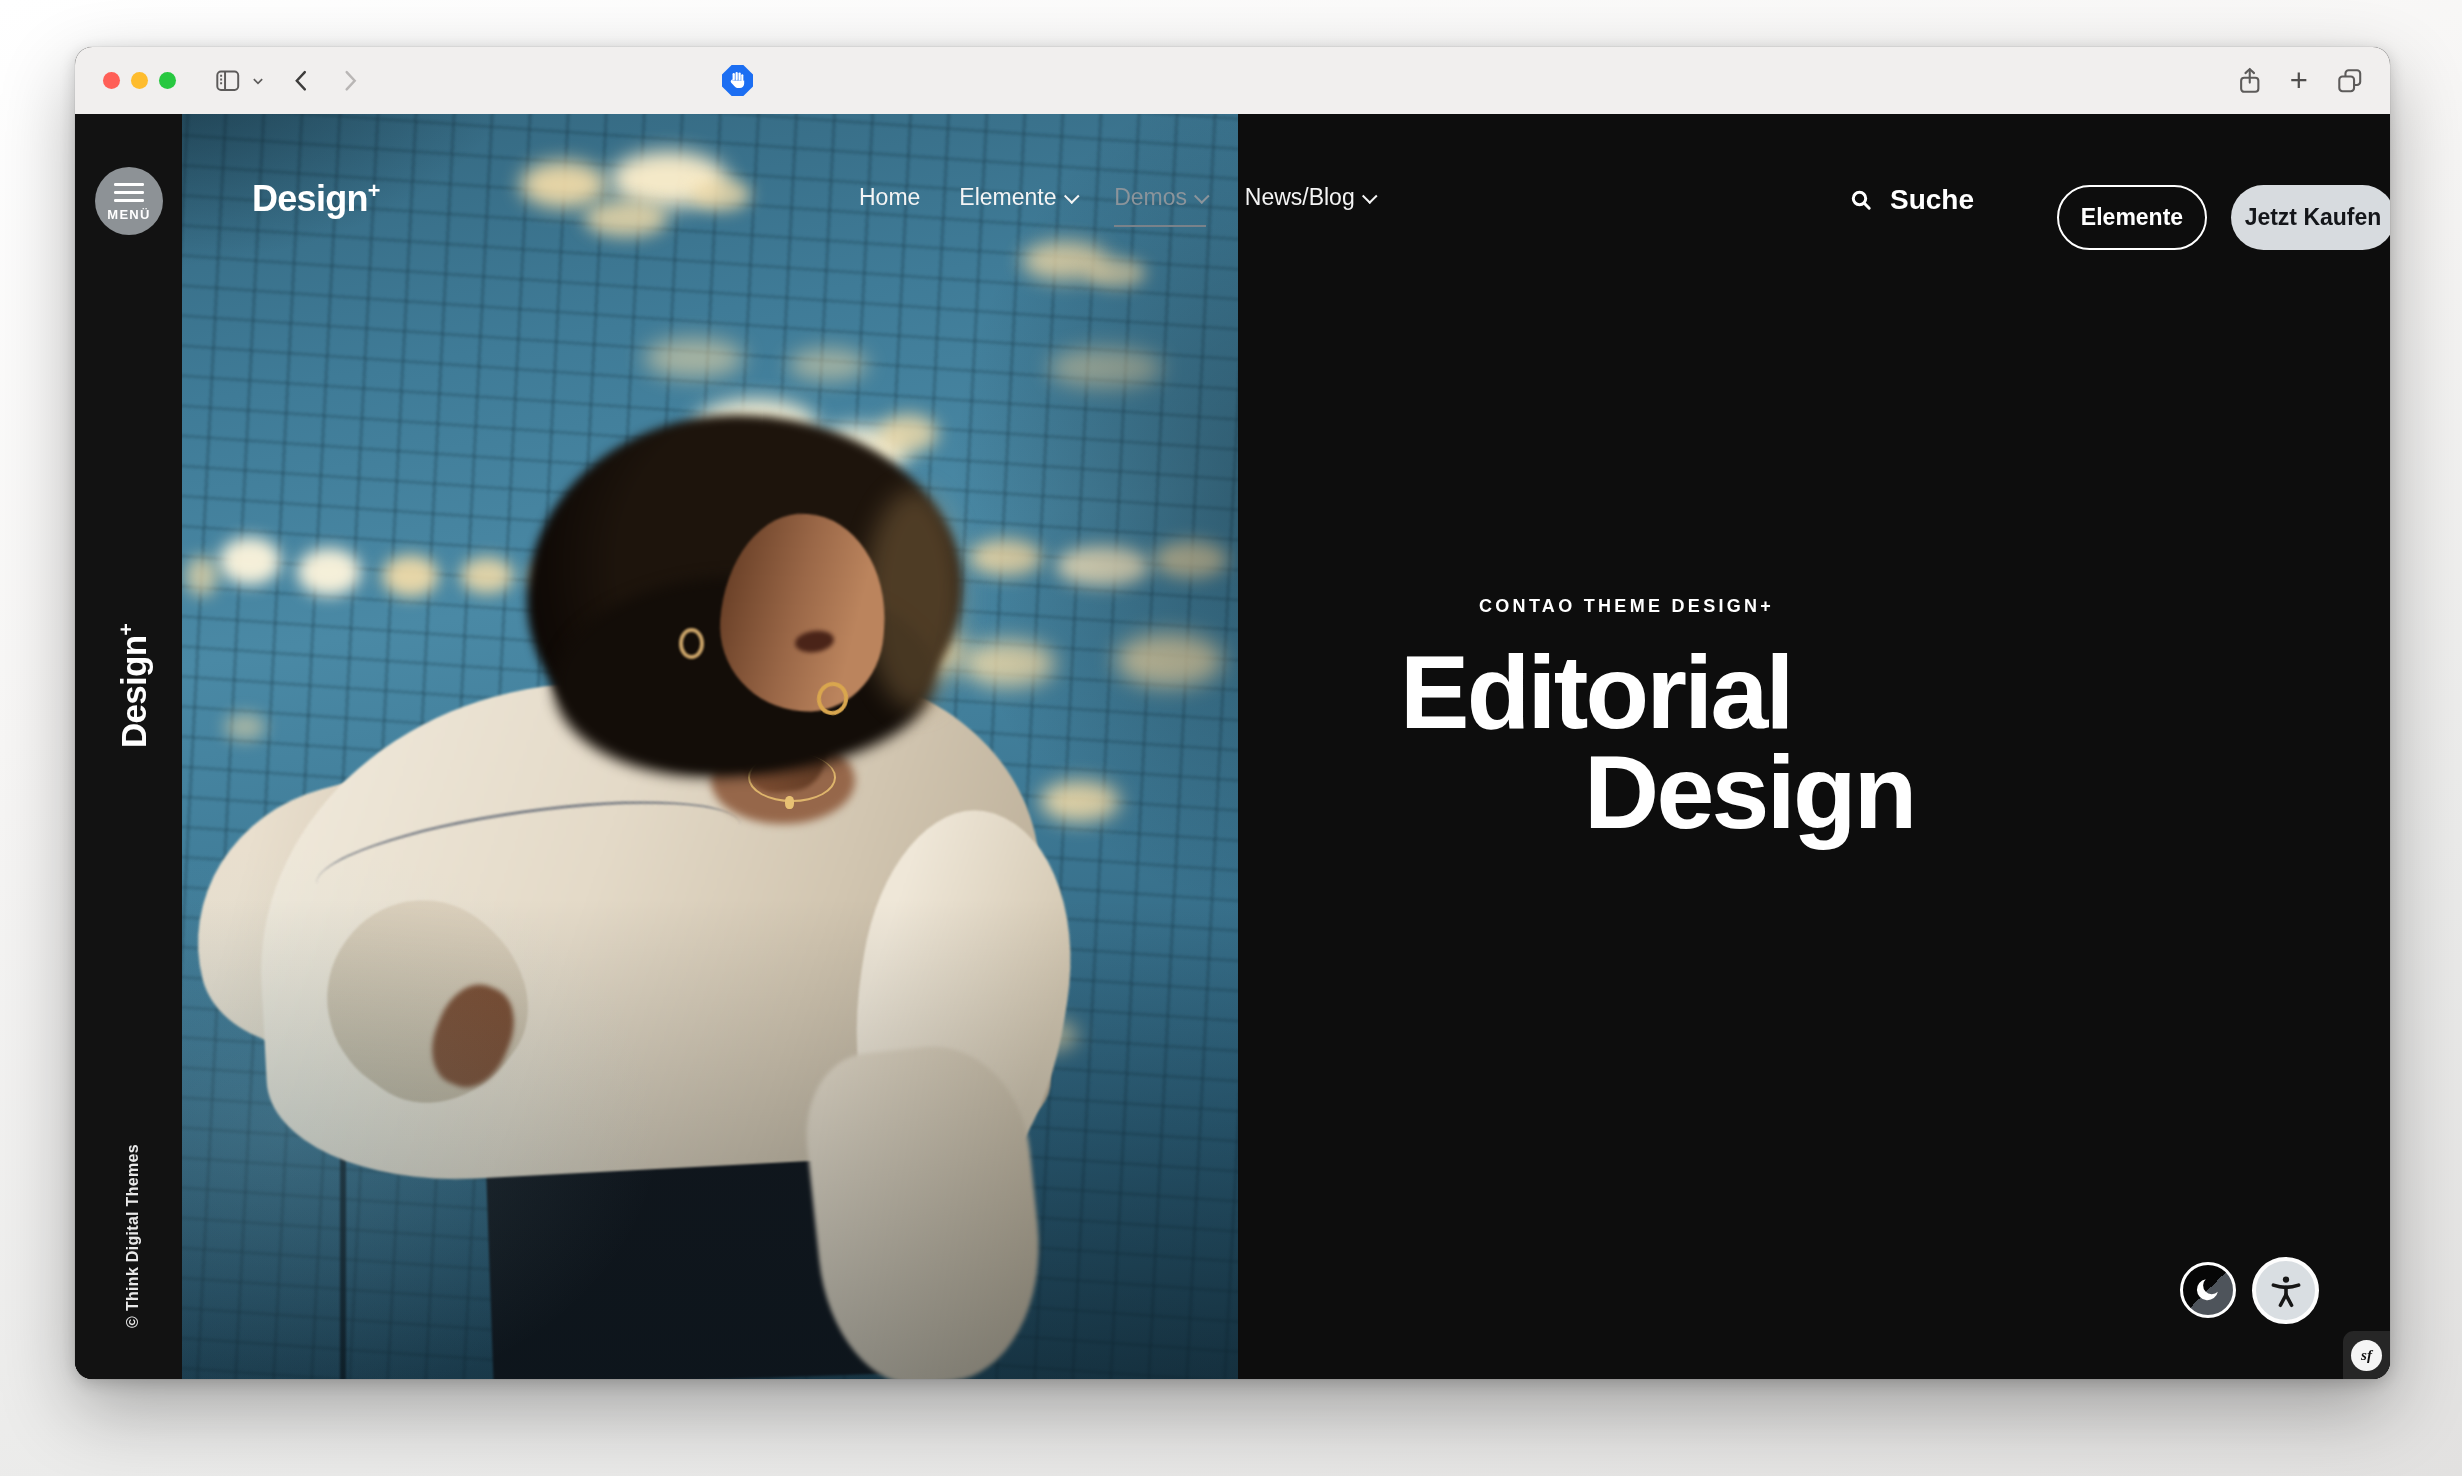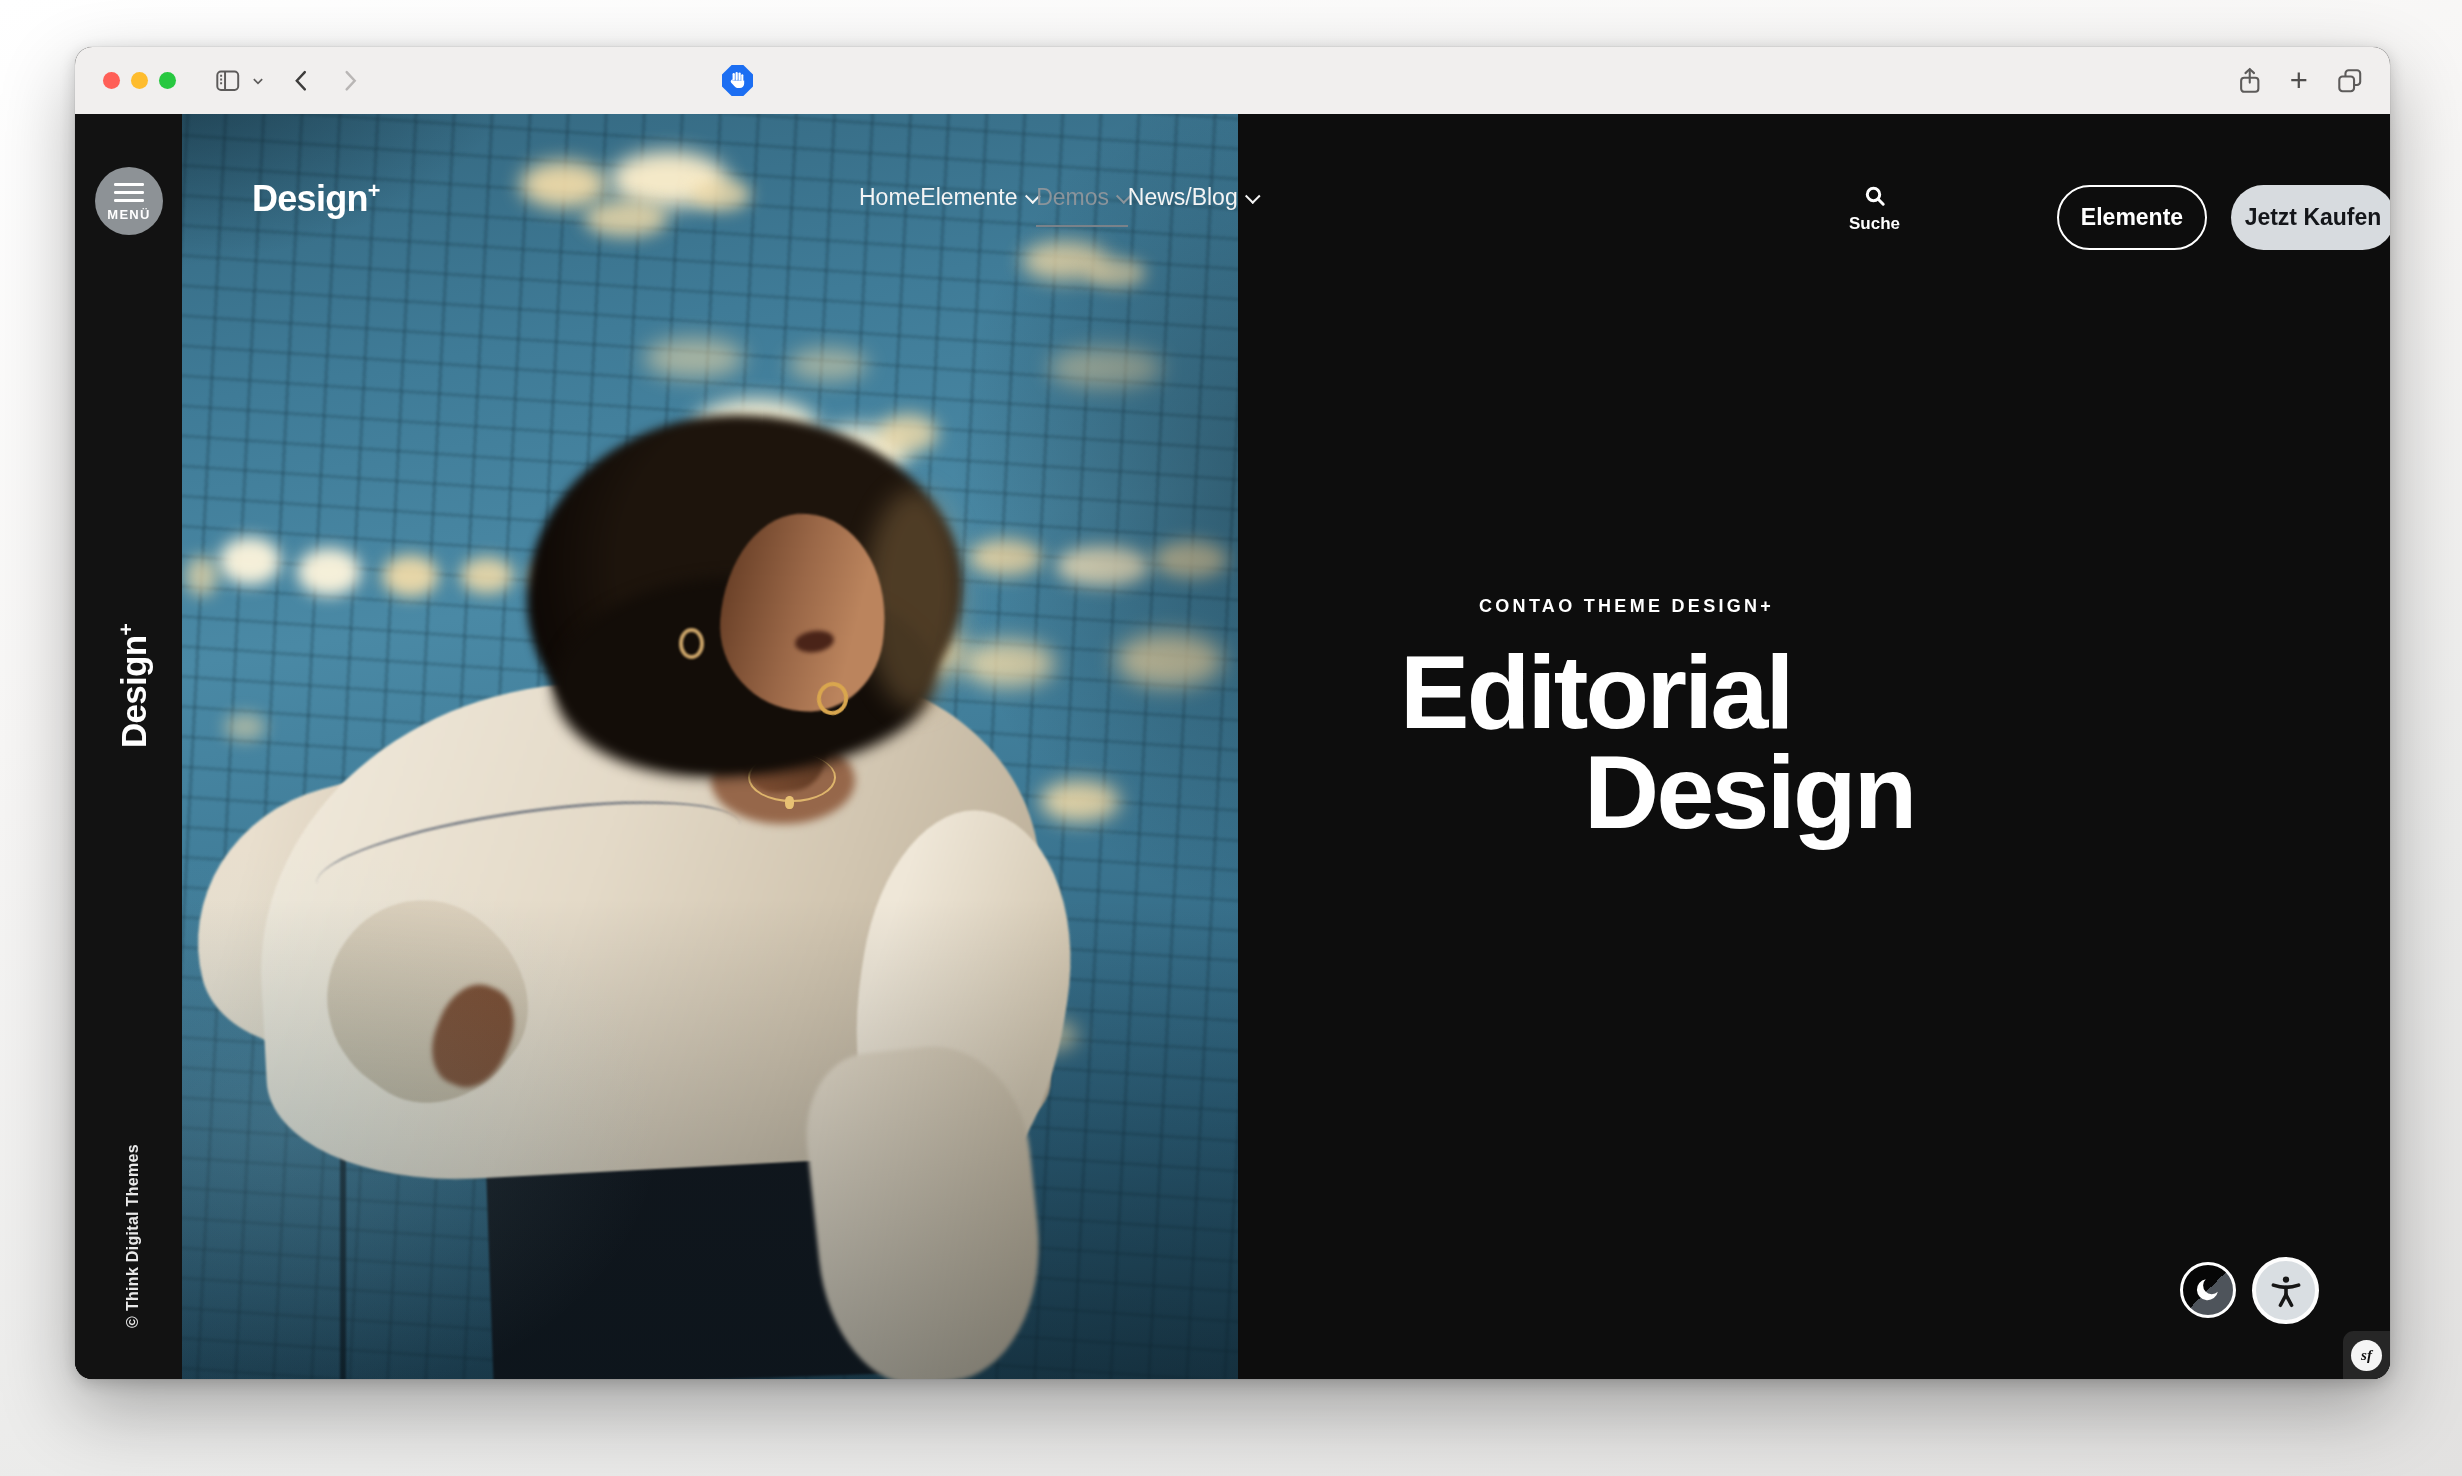--- a/index.html
+++ b/index.html
@@ -84,28 +84,28 @@
   .menu-btn .bar{width:29.5px;height:2.7px;background:#fff;border-radius:1.3px;margin:2.7px 0;}
   .menu-btn .cap{margin-top:2px;font-size:13px;font-weight:700;letter-spacing:1.3px;color:#fff;}
   .v-logo{position:absolute;left:59px;top:572px;transform:translate(-50%,-50%) rotate(-90deg);
     white-space:nowrap;color:#fff;font-size:35px;font-weight:700;letter-spacing:-0.7px;}
   .v-copy{position:absolute;left:58px;top:1122px;transform:translate(-50%,-50%) rotate(-90deg);
     white-space:nowrap;color:#e9e9e9;font-size:16px;font-weight:600;letter-spacing:0.3px;}
   sup.plus{font-size:60%;vertical-align:super;}
   
   .sheader{position:absolute;left:0;top:0;right:0;height:181px;}
   .logo{position:absolute;left:177px;top:64px;color:#fff;font-size:36px;font-weight:700;letter-spacing:-0.7px;cursor:pointer;}
-  .nav{position:absolute;left:784px;top:70px;display:flex;align-items:center;}
+  .nav{position:absolute;left:784px;top:70px;display:flex;gap:39px;align-items:center;}
   .nav-item{position:relative;display:flex;align-items:center;gap:8px;color:#f4f4f4;font-size:23px;font-weight:500;cursor:pointer;}
   .nav-item .chev{width:8.7px;height:8.7px;border-right:2px solid currentColor;border-bottom:2px solid currentColor;
     transform:rotate(45deg) translateY(-2px);}
   .nav-item.active{color:#8b949b;}
   .nav-item.active::after{content:"";position:absolute;left:0;right:0;bottom:-16px;height:2px;background:#79828a;}
-  .search{position:absolute;left:1774px;top:70px;display:flex;align-items:center;gap:6px;color:#fff;
-    font-size:17px;font-weight:600;cursor:pointer;flex-direction:column;}
+  .search{position:absolute;left:1774px;top:70px;display:flex;align-items:center;gap:17px;color:#fff;
+    font-size:28px;font-weight:600;cursor:pointer;}
   .search svg{width:24px;height:24px;}
   .pill{position:absolute;top:71px;height:65px;border-radius:33px;display:flex;align-items:center;justify-content:center;
     font-size:23px;font-weight:600;cursor:pointer;box-sizing:border-box;}
   .pill.outline{left:1982px;width:150px;border:2.7px solid #fff;color:#fff;background:transparent;}
   .pill.solid{left:2156px;width:164px;background:#d7dbdf;color:#14161a;border:none;}
   
   .eyebrow{position:absolute;left:1404px;top:482px;color:#fff;font-size:18px;font-weight:700;letter-spacing:3.3px;}
   .h1{position:absolute;left:1325px;top:528px;color:#fff;font-size:104px;line-height:100px;font-weight:700;letter-spacing:-2.7px;}
   .h1 .line2{display:block;margin-left:184px;}
   .desc{position:absolute;left:1325px;top:771px;width:777px;color:#a4aaaf;font-size:24px;line-height:37px;font-weight:400;}

